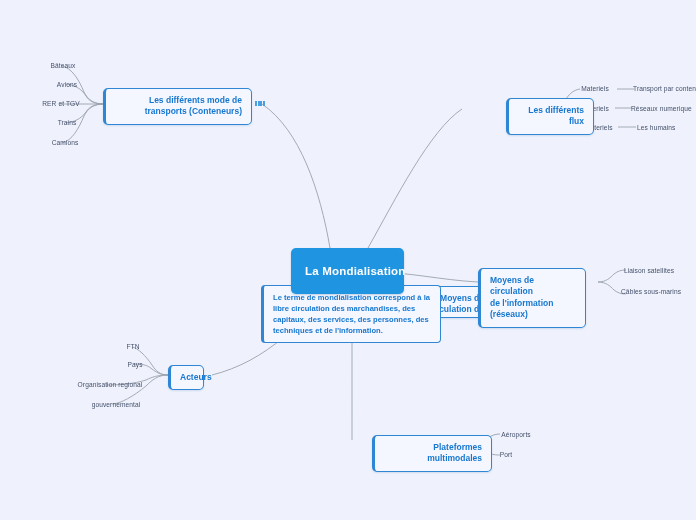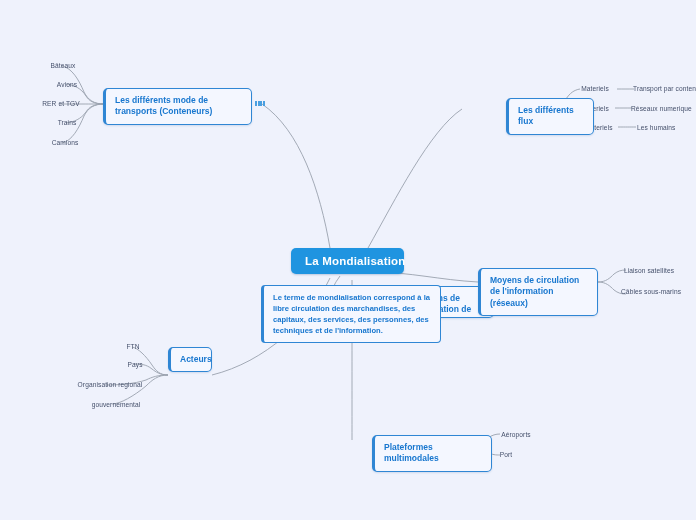--- a/index.html
+++ b/index.html
@@ -33,38 +33,38 @@
     box-sizing: border-box;
   }
 
   
   .root {
     background: #1f94e0;
     color: #ffffff;
     font-weight: bold;
     font-size: 11.5px;
     border-radius: 5px;
-    padding: 7px 14px;
+    padding: 17px 14px;
     text-align: center;
     white-space: nowrap;
     letter-spacing: .2px;
     box-shadow: 0 1px 2px rgba(30,80,140,.25);
   }
 
   
   .main {
     background: #f4f7ff;
     border: 1.6px solid #2f86d4;
     border-left: 3.5px solid #2f86d4;
     border-radius: 5px;
     color: #1877cf;
     font-weight: bold;
     font-size: 8.5px;
     padding: 6px 9px;
-    text-align: left;
+    text-align: right;
     line-height: 1.35;
     box-shadow: 0 1px 2px rgba(60,110,170,.18);
   }
 
   
   .note {
     background: #f4f7ff;
     border: 1.4px solid #2f86d4;
     border-left: 3.5px solid #2f86d4;
     border-radius: 4px;
@@ -203,33 +203,33 @@
   <div class="node leaf" style="left:630px; top:84px; width:76px; text-align:left;">
     <span>Transport par conteneurs</span>
   </div>
   <div class="node leaf" style="left:628px; top:104px; width:72px; text-align:left;">
     <span>Réseaux numerique</span>
   </div>
   <div class="node leaf" style="left:634px; top:123px; width:56px; text-align:left;">
     <span>Les humains</span>
   </div>
 
-  <div class="node main" style="left:478px; top:268px; width:120px; text-align:left; z-index:4;">
+  <div class="node main" style="left:478px; top:268px; width:108px; text-align:left; z-index:4;">
     <span>Moyens de circulation</span><br>
     <span>de l'information (réseaux)</span>
   </div>
 
   <div class="node leaf" style="left:620px; top:266px; width:58px;">
     <span>Liaison satellites</span>
   </div>
   <div class="node leaf" style="left:618px; top:287px; width:66px;">
     <span>Câbles sous-marins</span>
   </div>
 
-  <div class="node main" style="left:168px; top:347px; width:44px; z-index:4;">
+  <div class="node main" style="left:168px; top:365px; width:36px; z-index:4;">
     <span>Acteurs</span>
   </div>
 
   <div class="node leaf" style="left:120px; top:342px; width:26px;">
     <span>FTN</span>
   </div>
   <div class="node leaf" style="left:120px; top:360px; width:30px;">
     <span>Pays</span>
   </div>
   <div class="node leaf" style="left:72px; top:380px; width:76px;">

